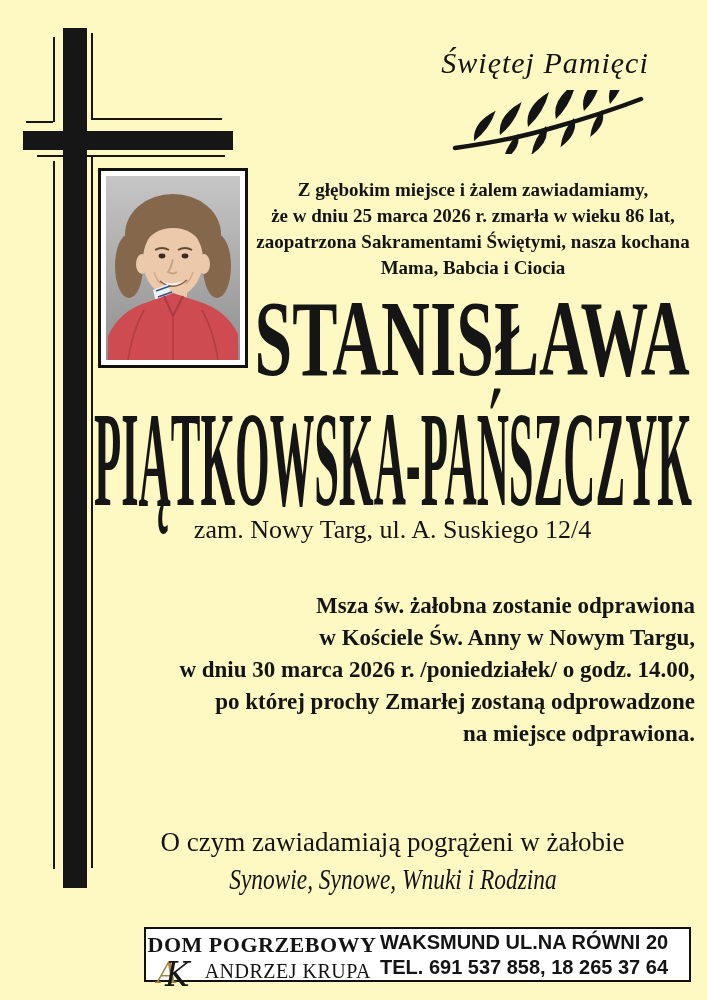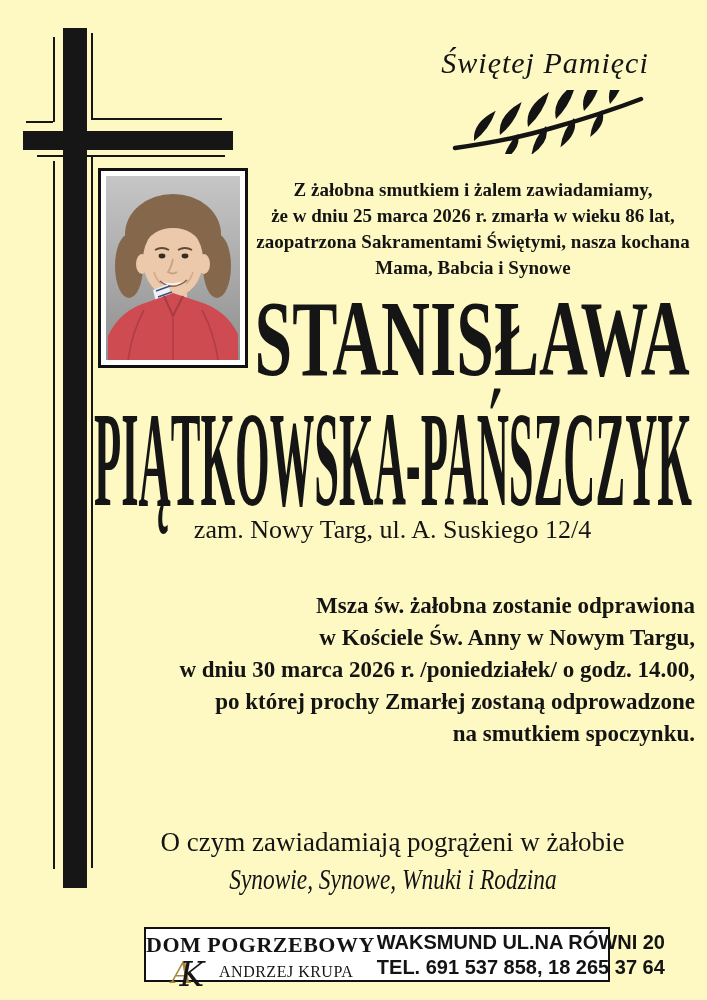--- a/index.html
+++ b/index.html
@@ -52,34 +52,34 @@
   }
   .family-line{
     position:absolute;left:85px;top:862px;width:615px;text-align:center;
   }
   .family-line .squeeze{
     display:inline-block;transform:scaleX(0.78);transform-origin:center;
     font-style:italic;font-size:30px;white-space:nowrap;
   }
   
   .footer-box{
-    position:absolute;left:144px;top:927px;width:466px;height:55px;
+    position:absolute;left:144px;top:927px;width:547px;height:55px;
     box-sizing:border-box;border:2px solid #111;background:#fff;
     display:flex;align-items:stretch;
   }
   .footer-left{
     width:232px;display:flex;flex-direction:column;align-items:center;
     padding-top:3px;box-sizing:border-box;
   }
   .company{font-weight:bold;font-size:22px;letter-spacing:0.5px;white-space:nowrap;}
   .owner-row{display:flex;align-items:center;margin-top:-3px;margin-left:4px;gap:11px;}
   .monogram{font-family:"DejaVu Serif", serif;font-style:italic;line-height:1;}
   .monogram .a{color:#a8873d;font-size:29px;}
   .monogram .k{color:#161616;font-size:33px;margin-left:-13px;position:relative;top:3px;}
-  .owner{font-size:16px;letter-spacing:0.5px;margin-left:4px;white-space:nowrap;}
+  .owner{font-size:20px;letter-spacing:0.5px;margin-left:4px;white-space:nowrap;}
   .footer-right{
     flex:1;display:flex;flex-direction:column;justify-content:center;
     font-family:"Liberation Sans", sans-serif;font-weight:bold;
     font-size:20px;line-height:25px;white-space:nowrap;padding-left:2px;
   }
 </style>
 </head>
 <body>
 
 <div class="page">
@@ -142,41 +142,41 @@
       <path d="M54,105 Q67,116 81,104" stroke="#8a5d4c" stroke-width="1.6" fill="none"></path>
       <path d="M47,114 L62,108 L68,128 L52,134 Z" fill="#eef1f6"></path>
       <path d="M50,115 L64,110 M52,121 L66,116 M54,127 L67,122" stroke="#3a4f7a" stroke-width="1.6"></path>
       <path d="M2,184 L2,160 Q14,134 42,126 L67,117 L94,126 Q120,134 132,158 L132,184 Z" fill="#cf4b52"></path>
       <path d="M58,120 L67,140 L77,120" stroke="#a93b42" stroke-width="2" fill="none"></path>
       <path d="M22,184 Q26,156 38,134 M112,184 Q108,156 96,134 M67,142 L67,184" stroke="#b23d44" stroke-width="1.6" fill="none"></path>
     </svg>
   </div>
 
   <div class="intro">
-    <div>Z żałobna smutkiem i żalem zawiadamiamy,</div>
+    <div>Z głębokim miejsce i żalem zawiadamiamy,</div>
     <div>że w dniu 25 marca 2026 r. zmarła w wieku 86 lat,</div>
     <div>zaopatrzona Sakramentami Świętymi, nasza kochana</div>
-    <div>Mama, Babcia i Synowe</div>
+    <div>Mama, Babcia i Ciocia</div>
   </div>
 
   <svg class="name-svg" style="top:280px;" width="707" height="110">
     <text x="472" y="95" font-size="108" text-anchor="middle" textLength="435" lengthAdjust="spacingAndGlyphs">STANISŁAWA</text>
   </svg>
   <svg class="name-svg" style="top:395px;" width="707" height="140">
     <text x="393" y="110" font-size="135" text-anchor="middle" textLength="598" lengthAdjust="spacingAndGlyphs">PIĄTKOWSKA-PAŃSZCZYK</text>
   </svg>
 
   <div class="address">zam. Nowy Targ, ul. A. Suskiego 12/4</div>
 
   <div class="service">
     <div>Msza św. żałobna zostanie odprawiona</div>
     <div>w Kościele Św. Anny w Nowym Targu,</div>
     <div>w dniu 30 marca 2026 r. /poniedziałek/ o godz. 14.00,</div>
     <div>po której prochy Zmarłej zostaną odprowadzone</div>
-    <div>na smutkiem spoczynku.</div>
+    <div>na miejsce odprawiona.</div>
   </div>
 
   <div class="farewell">O czym zawiadamiają pogrążeni w żałobie</div>
   <div class="family-line">
     <span class="squeeze">Synowie, Synowe, Wnuki i Rodzina</span>
   </div>
 
   <div class="footer-box">
     <div class="footer-left">
       <div class="company">DOM POGRZEBOWY</div>

